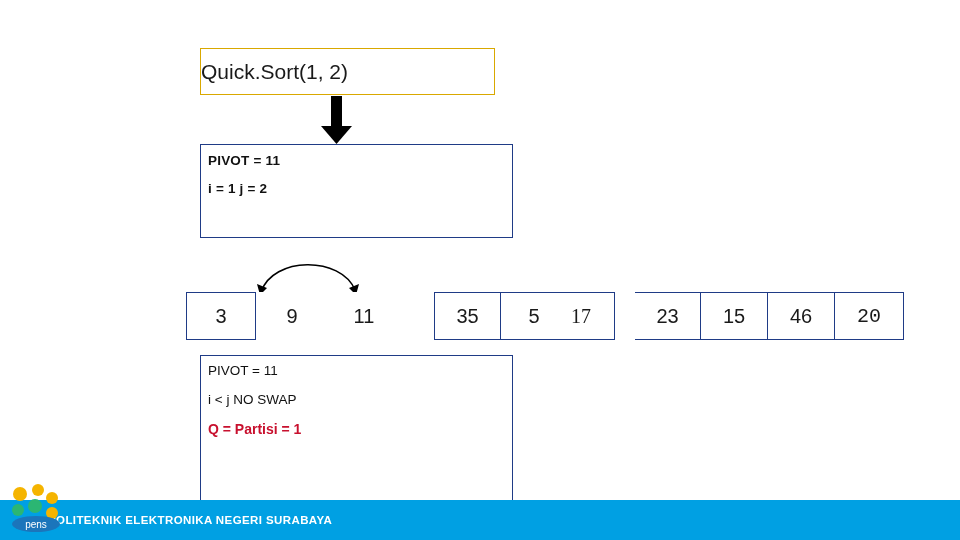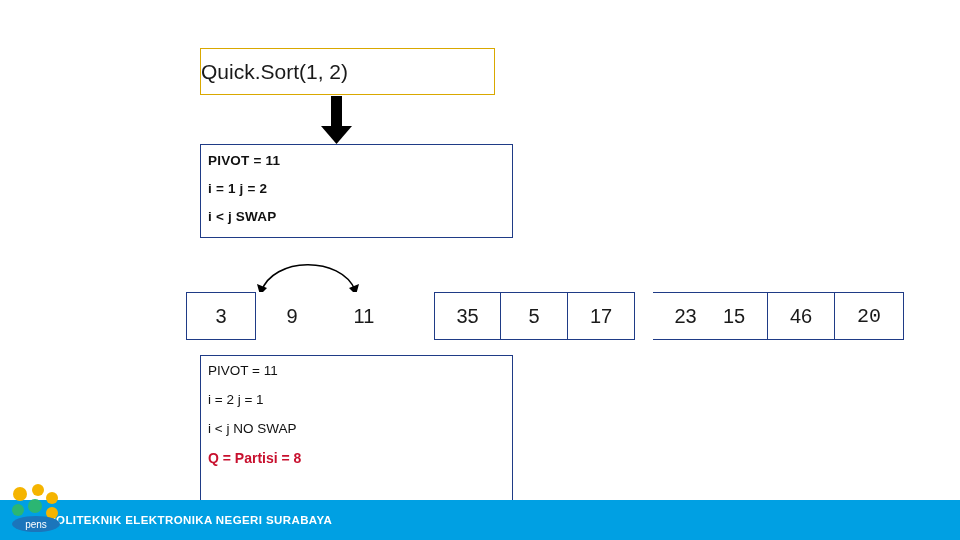--- a/index.html
+++ b/index.html
@@ -155,52 +155,50 @@
 <div id="down-arrow">
   <svg width="40" height="50" viewBox="0 0 40 50" xmlns="http://www.w3.org/2000/svg">
     <rect x="14" y="0" width="11" height="32" fill="#000000"></rect>
     <polygon points="4,30 35,30 19.5,48" fill="#000000"></polygon>
   </svg>
 </div>
 
 <div id="info-box-1">
   <div class="line">PIVOT = 11</div>
   <div class="line">i = 1 j = 2</div>
-  <div class="line">i &lt;  j   SWAP</div>
 </div>
 
 <div id="swap-arc">
   <svg width="110" height="44" viewBox="0 0 110 44" xmlns="http://www.w3.org/2000/svg">
     <path d="M6 40 C 18 4, 86 4, 100 38" fill="none" stroke="#000000" stroke-width="1.6"></path>
     <polygon points="2,32 12,36 5,43" fill="#000000"></polygon>
     <polygon points="104,32 94,36 101,43" fill="#000000"></polygon>
   </svg>
 </div>
 
 <div id="array-row">
 
   <div class="cell group" style="left:0px;width:70px;">3</div>
   <div class="cell group" style="left:70px;width:144px;border-left:none;"></div>
   <div class="cell plain" style="left:70px;width:72px;">9</div>
   <div class="cell plain" style="left:142px;width:72px;">11</div>
 
   <div class="cell" style="left:248px;width:67px;">35</div>
   <div class="cell" style="left:315px;width:67px;border-left:none;">5</div>
-  <div class="cell" style="left:382px;width:67px;border-left:none;">17</div>
-  <div class="cell" style="left:467px;width:66px;border-left:none;">23</div>
+  <div class="cell" style="left:362px;width:67px;border-left:none;font-family:Liberation Serif, serif;">17</div>
+  <div class="cell" style="left:449px;width:66px;border-left:none;">23</div>
   <div class="cell" style="left:515px;width:67px;border-left:none;">15</div>
   <div class="cell" style="left:582px;width:67px;border-left:none;">46</div>
   <div class="cell" style="left:649px;width:69px;border-left:none;font-family:Liberation Mono, monospace;">20</div>
 </div>
 
 <div id="info-box-2">
   <div class="line">PIVOT = 11</div>
-  <div class="line">i = 2 j = 1</div>
   <div class="line">i &lt;  j   NO SWAP</div>
-  <div class="line highlight">Q = Partisi = 8</div>
+  <div class="line highlight">Q = Partisi = 1</div>
 </div>
 
 <div id="footer-bar">
   <span id="footer-text">POLITEKNIK ELEKTRONIKA NEGERI SURABAYA</span>
 </div>
 
 <div id="logo">
   <svg width="58" height="56" viewBox="0 0 58 56" xmlns="http://www.w3.org/2000/svg">
     <circle cx="12" cy="14" r="7" fill="#f5b400"></circle>
     <circle cx="30" cy="10" r="6" fill="#f5b400"></circle>

